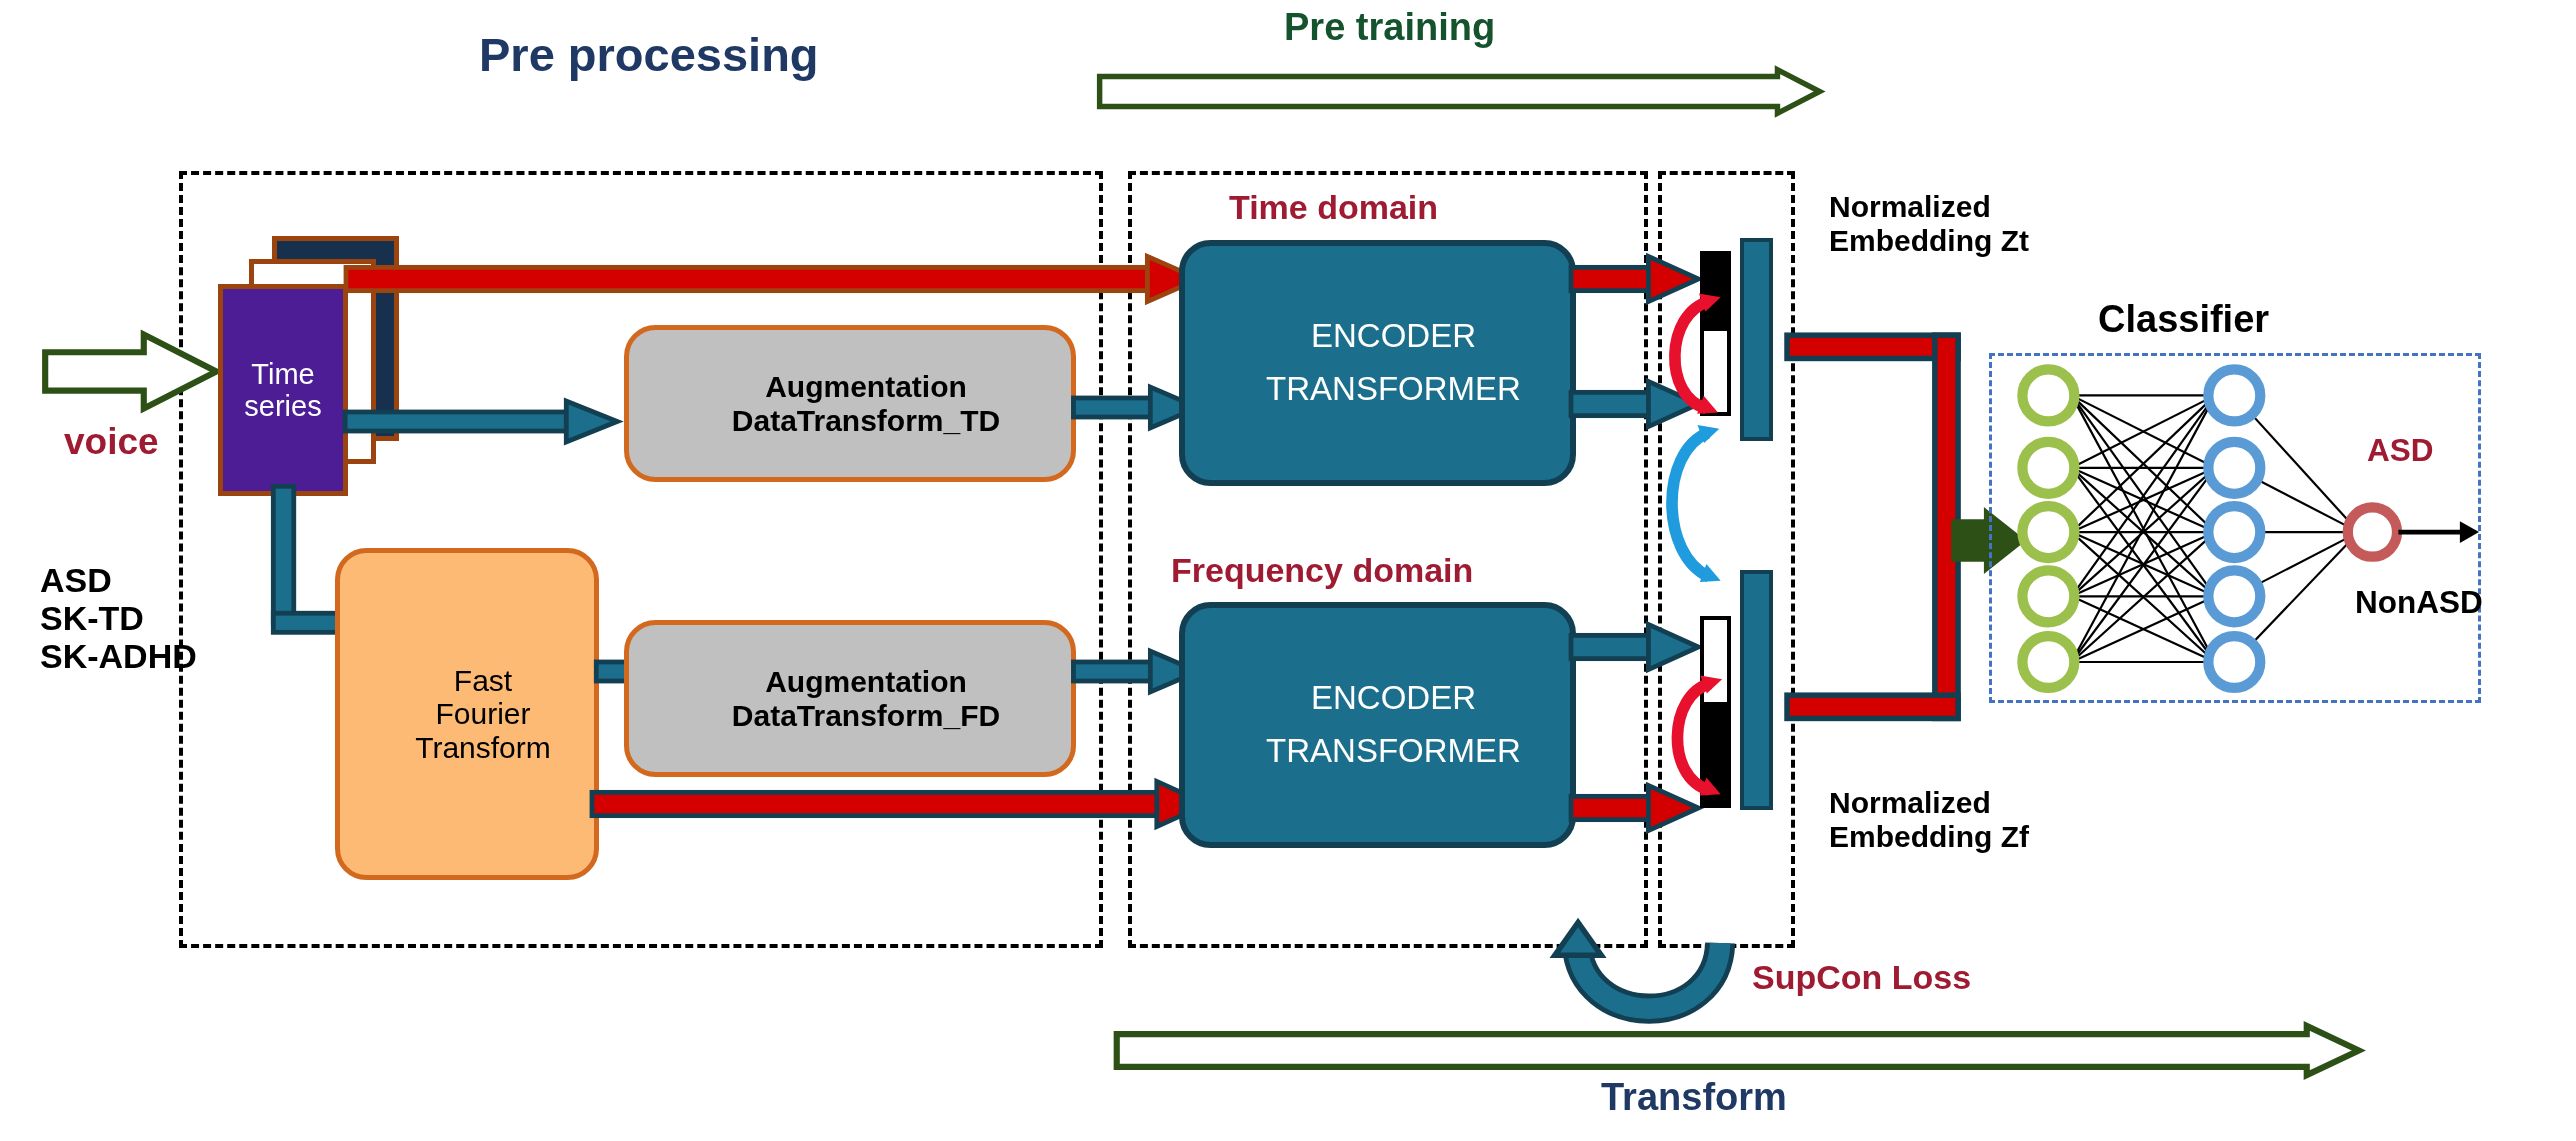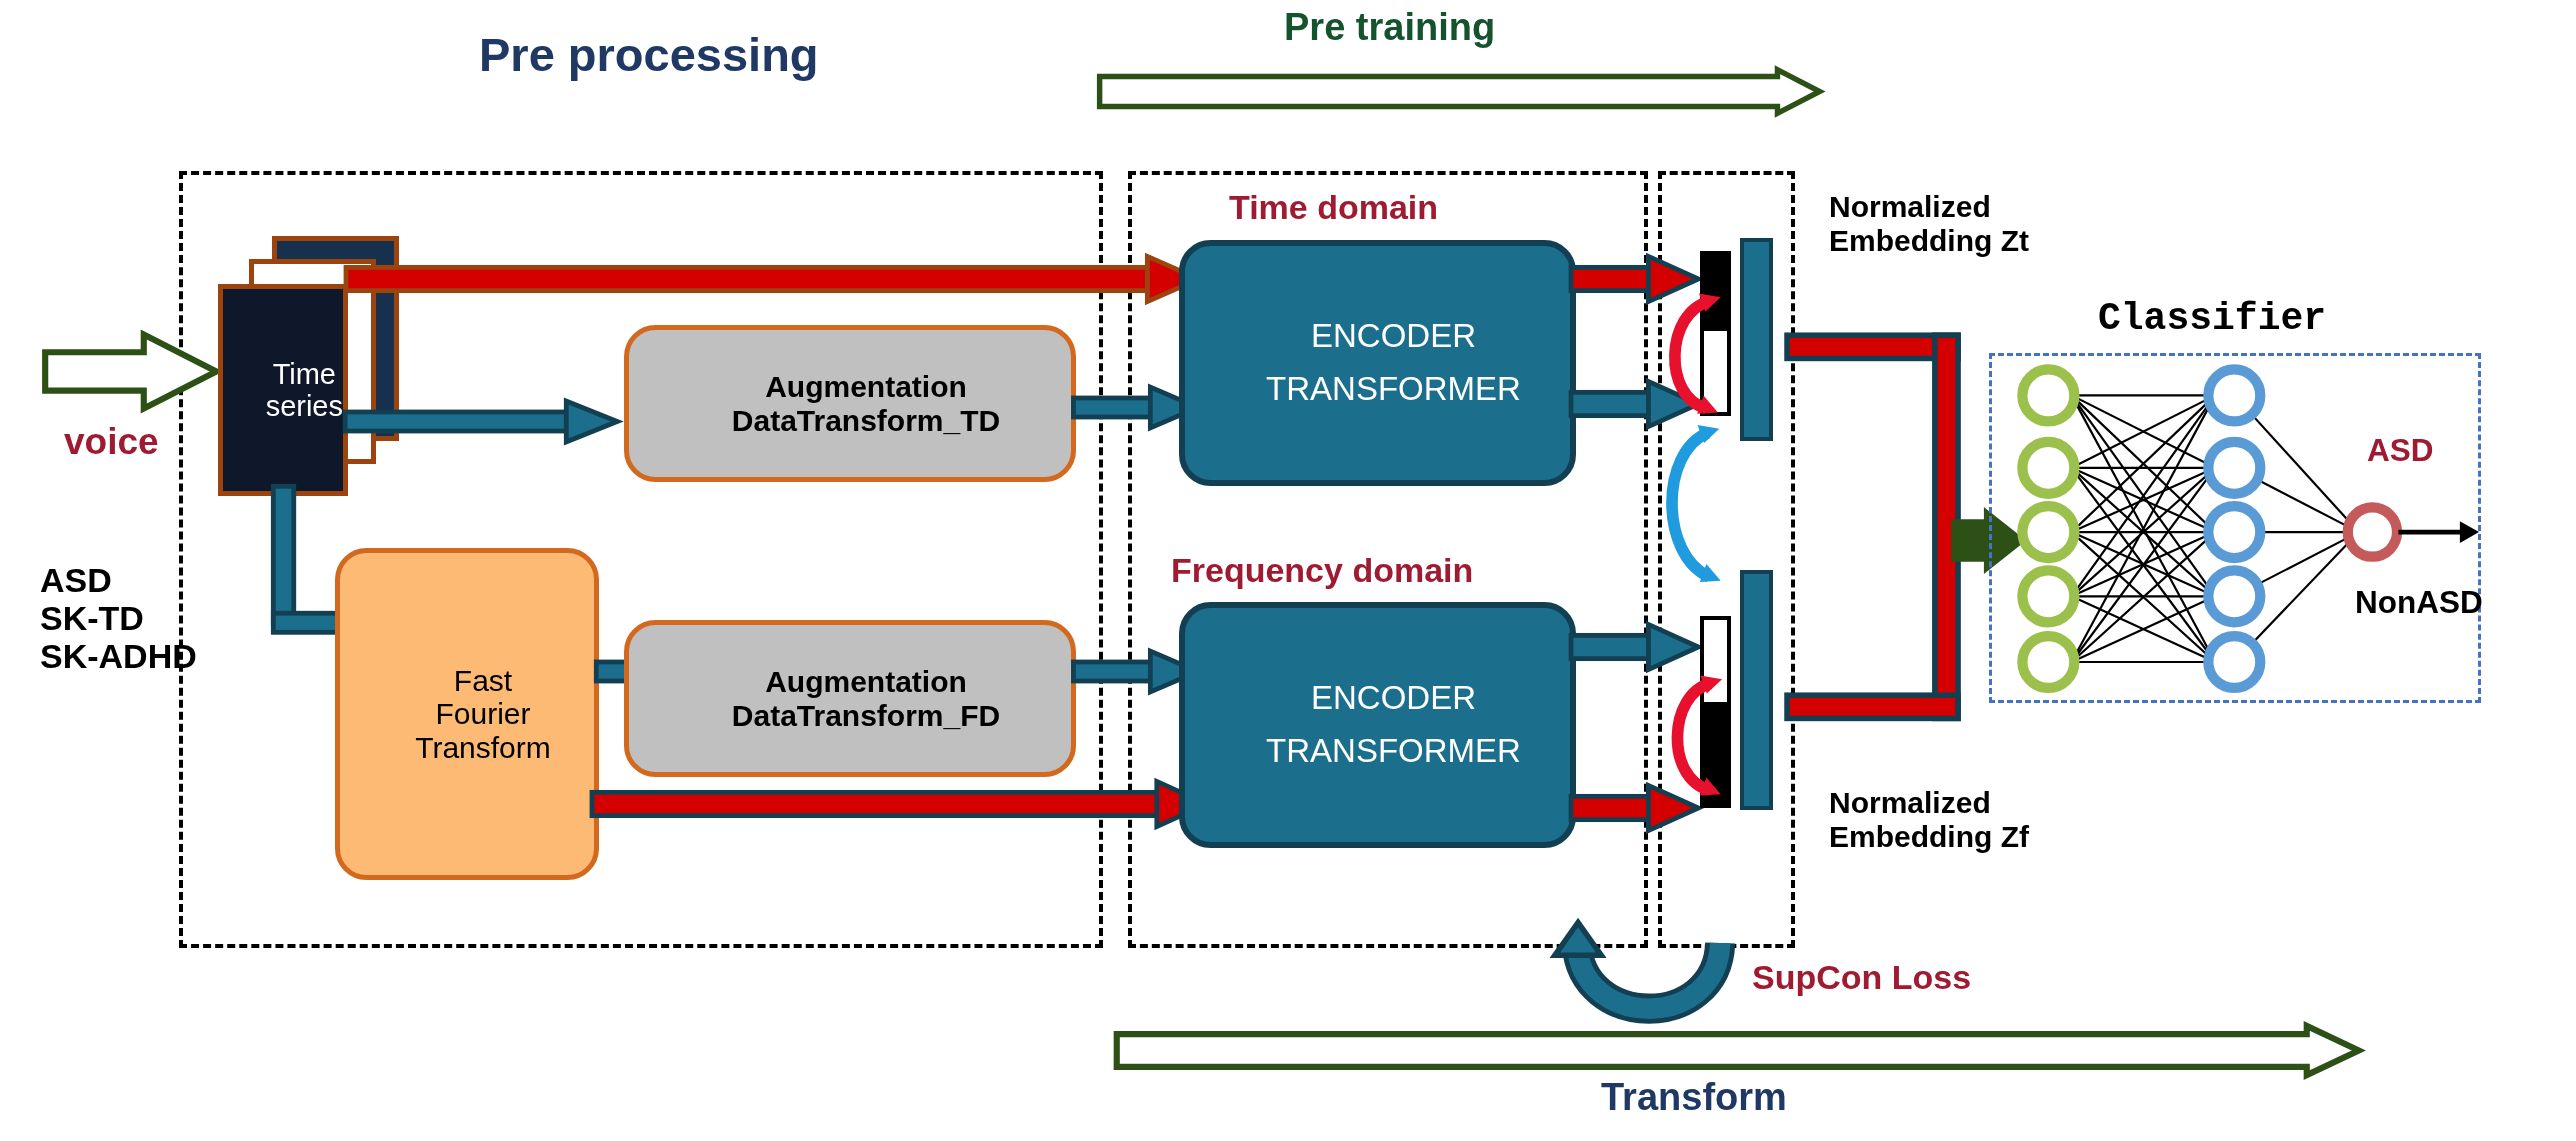--- a/index.html
+++ b/index.html
@@ -38,21 +38,21 @@
   </svg>
 
   <div class="abs lbl" style="left:36px;top:421px;font-size:37px;color:#9e1b32;margin-left:28px;">voice</div>
 
   <div class="abs lbl" style="left:40px;top:561px;font-size:34px;color:#000;">ASD
 SK-TD
 SK-ADHD</div>
 
   <div class="abs card" style="left:272px;top:236px;width:127px;height:205px;background:#16304d;"></div>
   <div class="abs card" style="left:249px;top:259px;width:127px;height:205px;background:#ffffff;"></div>
-  <div class="abs card center" style="left:218px;top:284px;width:130px;height:212px;background:#0f172a;justify-content:flex-end;">
+  <div class="abs card center" style="left:218px;top:284px;width:130px;height:212px;background:#4c1d95;">
     <span class="lbl" style="font-size:29px;color:#fff;font-weight:normal;">Time
 series</span>
   </div>
 
   <svg class="abs" style="left:346px;top:255px;" width="863" height="48" viewBox="0 0 1260 70">
     <rect x="0" y="18" width="1175" height="34" fill="#d40000" stroke="#9c4410" stroke-width="7"></rect>
     <polygon points="1170,2 1170,68 1245,35" fill="#d40000" stroke="#9c4410" stroke-width="7"></polygon>
   </svg>
 
   <svg class="abs" style="left:344px;top:397px;" width="288" height="49" viewBox="0 0 420 72">
@@ -170,21 +170,21 @@
   <svg class="abs" style="left:1787px;top:335px;" width="219" height="411" viewBox="0 0 320 600">
     <rect x="0" y="0" width="250" height="34" fill="#d40000" stroke="#123f52" stroke-width="8"></rect>
     <rect x="216" y="0" width="34" height="560" fill="#d40000" stroke="#123f52" stroke-width="8"></rect>
     <rect x="0" y="526" width="250" height="34" fill="#d40000" stroke="#123f52" stroke-width="8"></rect>
   </svg>
 
   <svg class="abs" style="left:1951px;top:503px;" width="89" height="75" viewBox="0 0 130 110">
     <polygon points="0,24 48,24 48,6 110,55 48,104 48,86 0,86" fill="#2d5016"></polygon>
   </svg>
 
-  <div class="abs lbl" style="left:2098px;top:298px;font-size:38px;color:#000;font-family:Liberation Mono, monospace;">Classifier</div>
+  <div class="abs lbl" style="left:2098px;top:298px;font-size:38px;color:#000;">Classifier</div>
 
   <div class="abs bluedash" style="left:1989px;top:353px;width:492px;height:350px;"></div>
 
   <svg class="abs" style="left:1989px;top:353px;" width="492" height="350" viewBox="0 0 718 512">
     <g stroke="#000" stroke-width="3.2" fill="none">
       <line x1="120" y1="62" x2="330" y2="62"></line>
       <line x1="120" y1="62" x2="330" y2="168"></line>
       <line x1="120" y1="62" x2="330" y2="262"></line>
       <line x1="120" y1="62" x2="330" y2="356"></line>
       <line x1="120" y1="62" x2="330" y2="452"></line>

